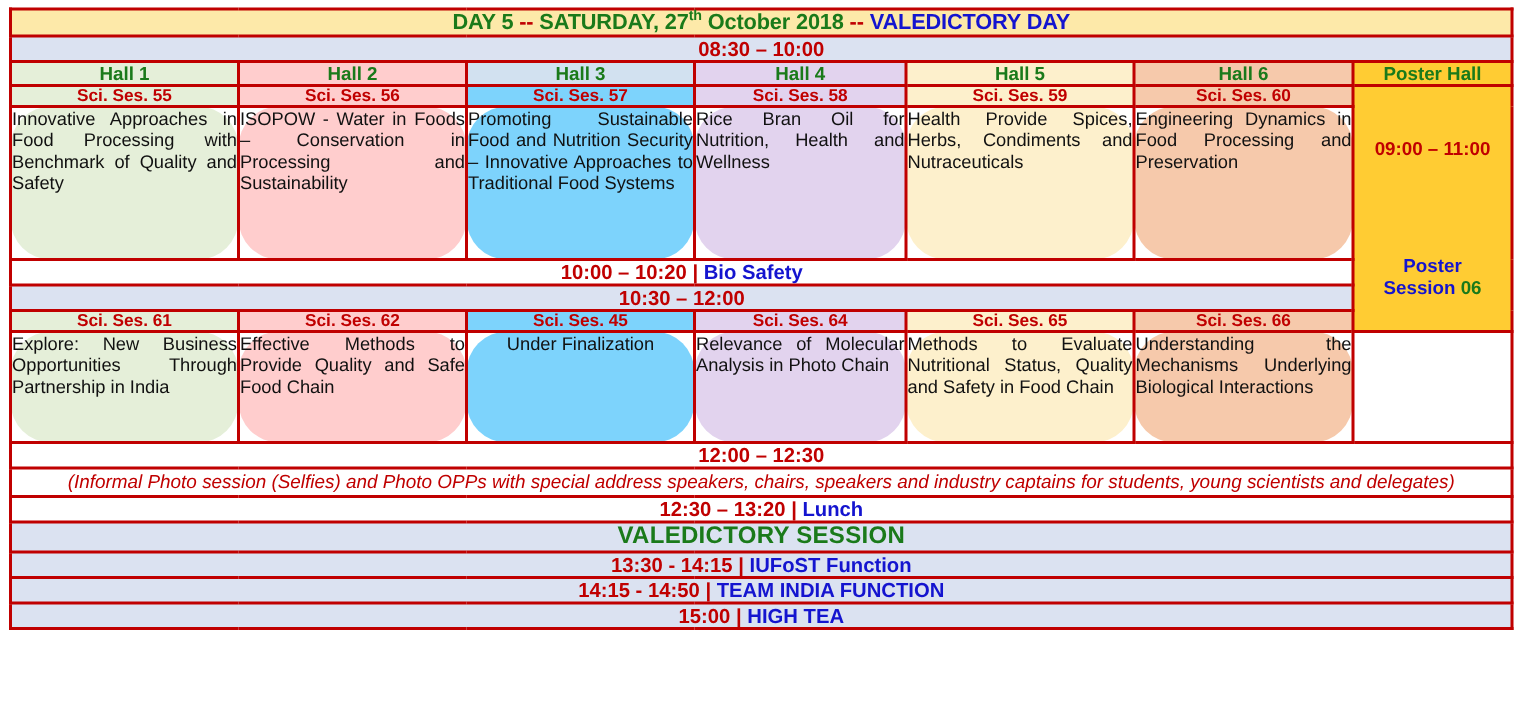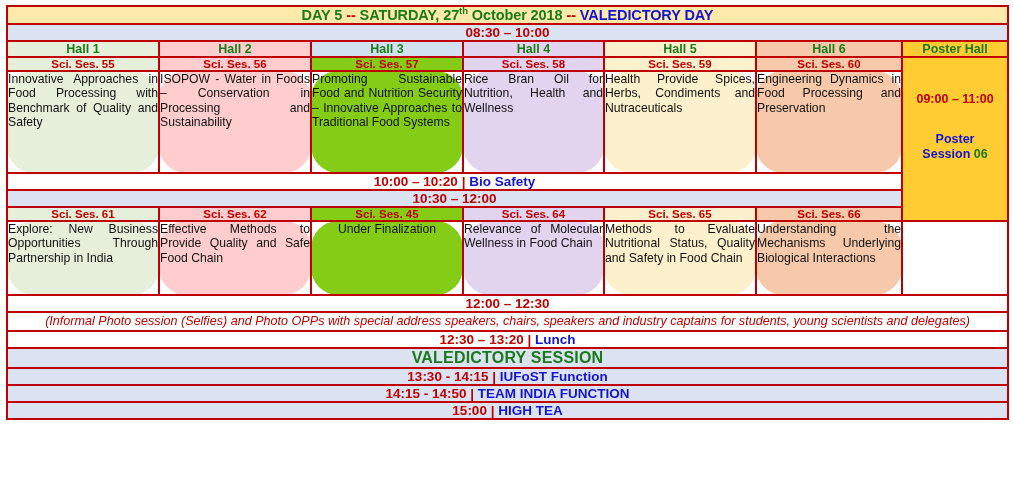--- a/index.html
+++ b/index.html
@@ -98,20 +98,21 @@
   .poster-time {
     color: #c00000;
     font-weight: bold;
     font-size: 12.5px;
     white-space: nowrap;
   }
   .poster-sess {
     font-weight: bold;
     font-size: 12.5px;
     line-height: 1.2;
+    margin-top: 38px;
   }
   .poster-gap { height: 34px; }
   .poster-gap2 { height: 26px; }
 
   .c-photo {
     background: #ffffff;
     text-align: center;
     color: #c00000;
     font-style: italic;
     font-size: 12.6px;
@@ -138,21 +139,21 @@
 
   
   .bg-h1 { background: #e5efd9; }
   .bg-h2 { background: #ffcdcd; }
   .bg-h3 { background: #d2e1f0; }
   .bg-h4 { background: #e2d3ee; }
   .bg-h5 { background: #fdf0cc; }
   .bg-h6 { background: #f6c9ab; }
   .bg-h1s { background: #e5efd9; }
   .bg-h2s { background: #ffcdcd; }
-  .bg-h3s { background: #84cc16; }
+  .bg-h3s { background: #7dd3fc; }
   .bg-h4s { background: #e2d3ee; }
   .bg-h5s { background: #fdf0cc; }
   .bg-h6s { background: #f6c9ab; }
 </style>
 </head>
 <body>
 
 <div id="schedule-root">
   <table class="sched">
     <colgroup>
@@ -230,21 +231,21 @@
         <td class="c-ses bg-h3s">Sci. Ses. 45</td>
         <td class="c-ses bg-h4s">Sci. Ses. 64</td>
         <td class="c-ses bg-h5s">Sci. Ses. 65</td>
         <td class="c-ses bg-h6s">Sci. Ses. 66</td>
       </tr>
 
       <tr>
         <td class="c-body bg-h1s" style="height:72px">Explore: New Business Opportunities Through Partnership in India</td>
         <td class="c-body bg-h2s">Effective Methods to Provide Quality and Safe Food Chain</td>
         <td class="c-body bg-h3s" style="text-align:left;text-align-last:center">Under Finalization</td>
-        <td class="c-body bg-h4s">Relevance of Molecular Wellness in Food Chain</td>
+        <td class="c-body bg-h4s">Relevance of Molecular Analysis in Photo Chain</td>
         <td class="c-body bg-h5s">Methods to Evaluate Nutritional Status, Quality and Safety in Food Chain</td>
         <td class="c-body bg-h6s">Understanding the Mechanisms Underlying Biological Interactions</td>
       </tr>
 
       <tr>
         <td colspan="7" class="c-time-white">
           <span class="r">12:00 – 12:30</span>
         </td>
       </tr>
       <tr>

